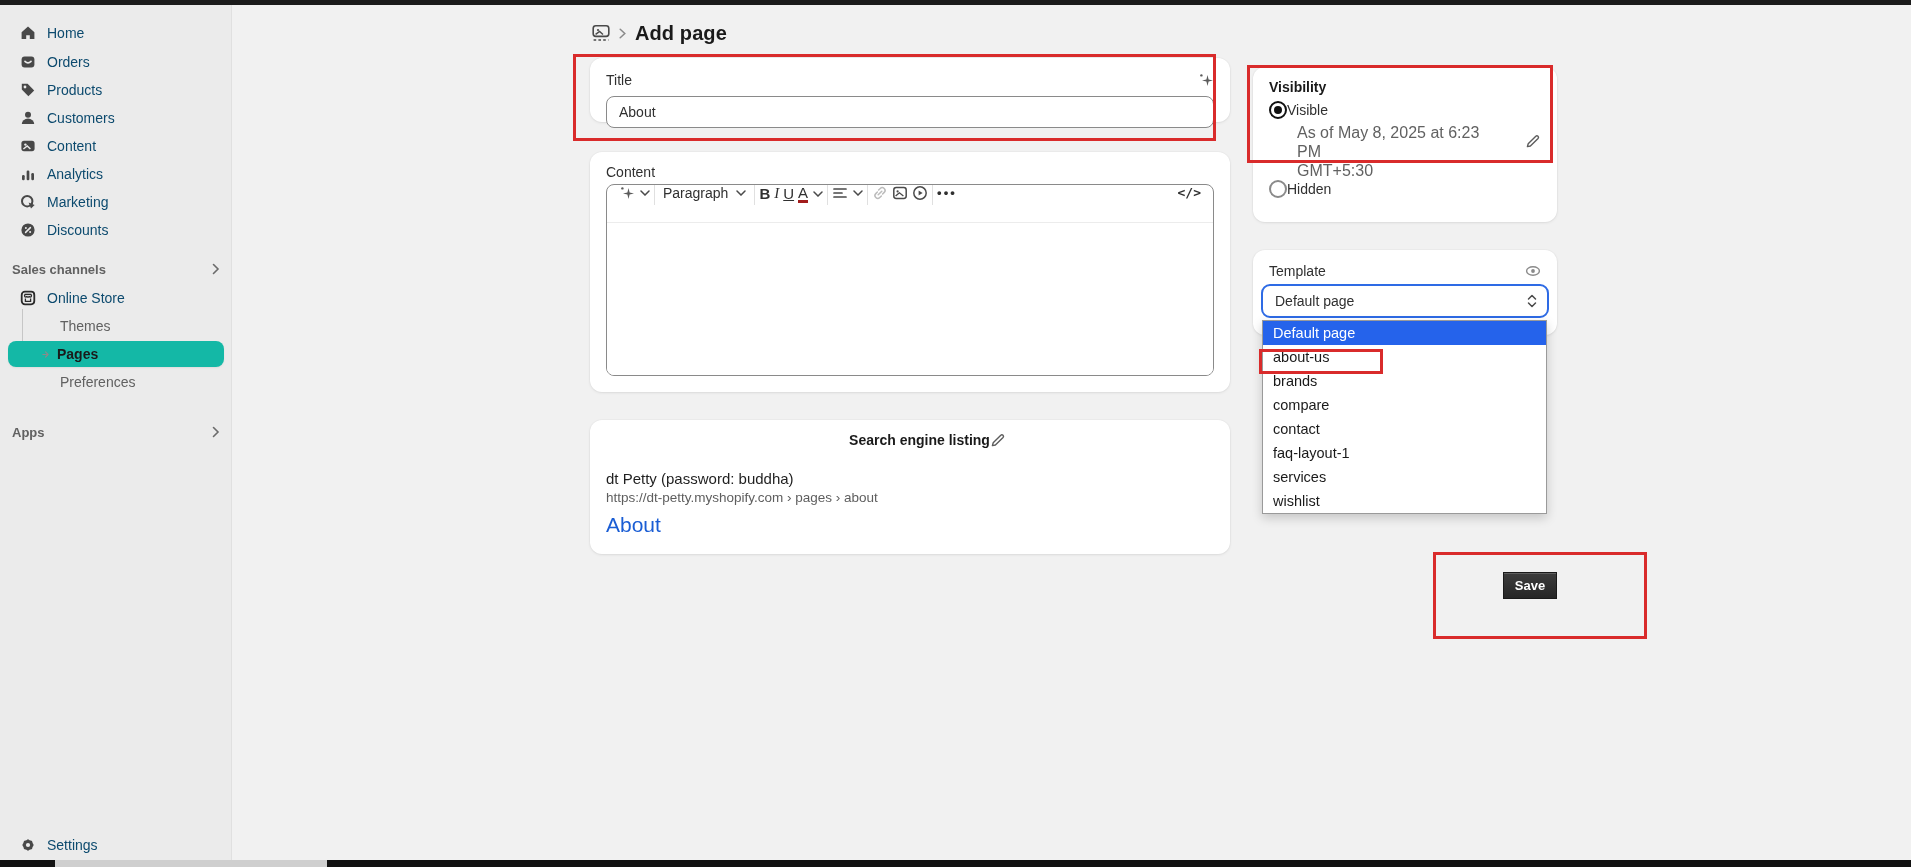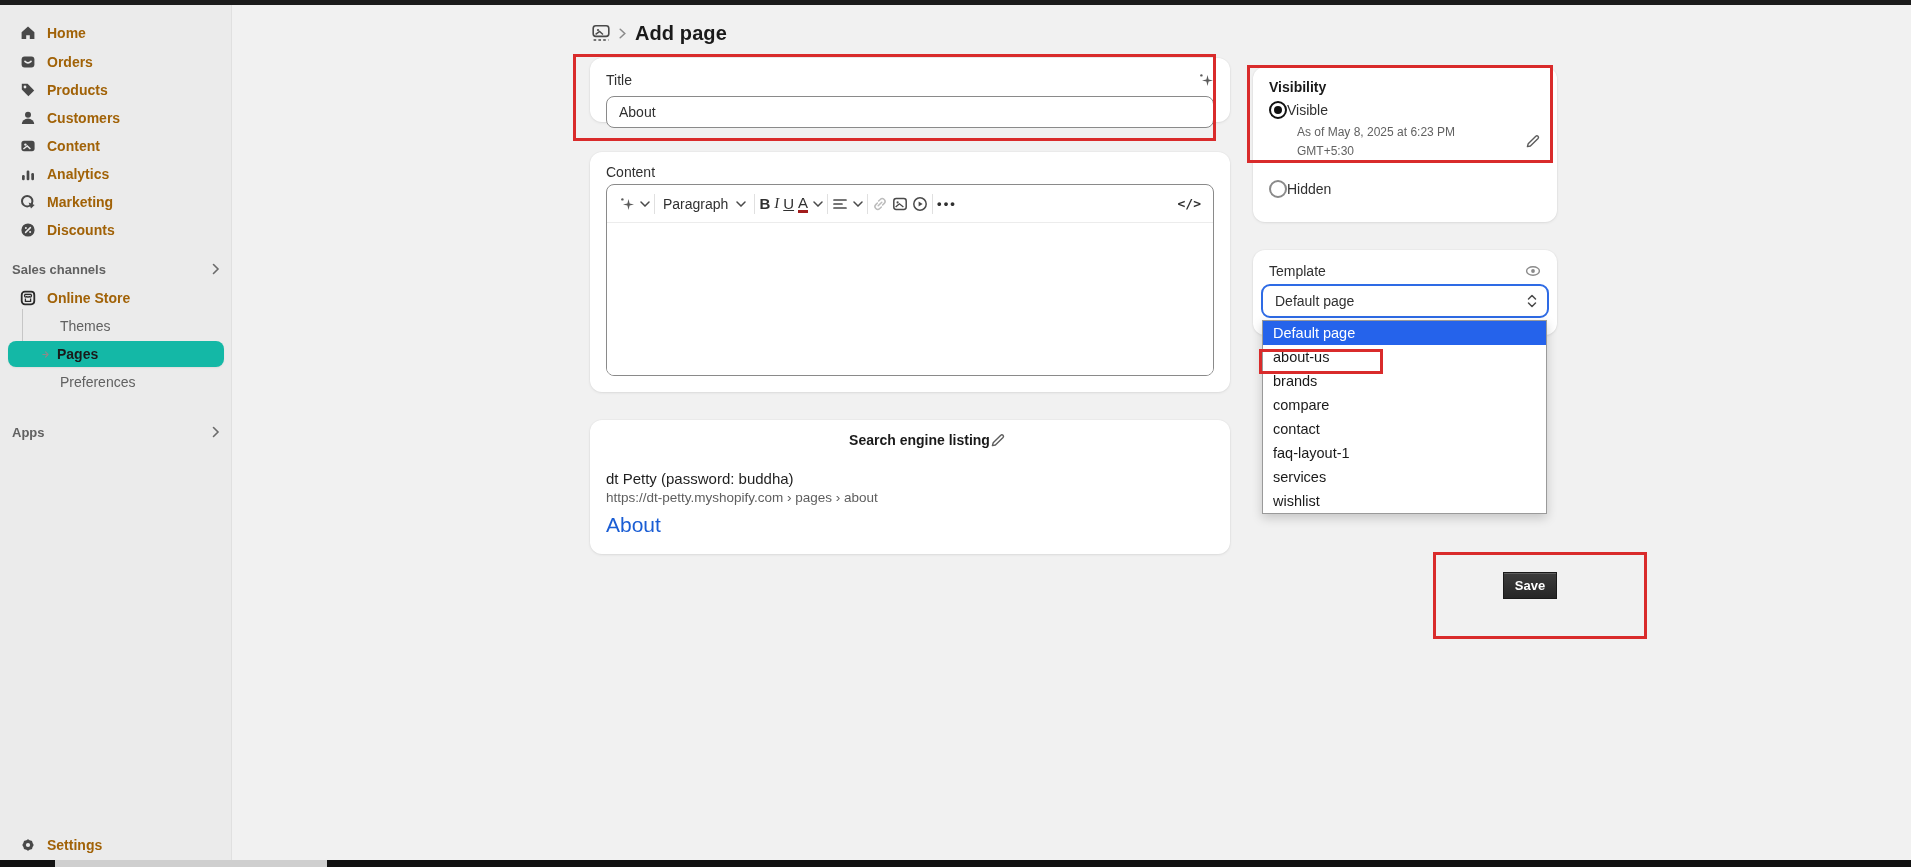--- a/index.html
+++ b/index.html
@@ -7,21 +7,21 @@
   body { font-family:"Liberation Sans", sans-serif; background:#f1f1f1; }
   .screen { position:relative; width:1911px; height:867px; background:#f1f1f1; overflow:hidden; }
 
   
   .topbar { position:absolute; left:0; top:0; width:1911px; height:5px; background:#1b1b1b; }
   .bottombar { position:absolute; left:0; top:860px; width:1911px; height:7px; background:#111; }
   .bottombar .seg { position:absolute; left:55px; top:0; width:272px; height:7px; background:#cfcfcf; }
 
   
   .sidebar { position:absolute; left:0; top:5px; width:232px; height:855px; background:#ebebeb; border-right:1px solid #e0e0e0; }
-  .nav-row { position:absolute; left:8px; width:216px; height:26px; border-radius:8px; display:flex; align-items:center; gap:11px; padding-left:12px; font-size:14px; font-weight:700; color:#a16207; cursor:pointer; }
+  .nav-row { position:absolute; left:8px; width:216px; height:26px; border-radius:8px; display:flex; align-items:center; gap:11px; padding-left:12px; font-size:14px; font-weight:400; color:#0c4a6e; cursor:pointer; }
   .nav-row.sub { padding-left:52px; font-weight:500; color:#616161; }
   .nav-row.selected { background:#14b8a6; color:#1a1a1a; font-weight:700; box-shadow:0 1px 2px rgba(0,0,0,.06); }
   .section-head { position:absolute; left:12px; width:208px; height:22px; display:flex; align-items:center; justify-content:space-between; font-size:13px; font-weight:600; color:#616161; }
   .icon16 { width:16px; height:16px; display:block; flex:0 0 16px; }
   .connector { position:absolute; left:22px; top:304px; width:13px; height:42px; border-left:1.5px solid #c6c6c6; border-bottom:1.5px solid #c6c6c6; border-bottom-left-radius:9px; }
   .connector-arrow { position:absolute; left:33px; top:339px; width:7px; height:11px; }
 
   
   .breadcrumb { position:absolute; left:592px; top:20px; height:26px; display:flex; align-items:center; gap:9px; }
   .breadcrumb .page-title { font-size:20px; font-weight:700; color:#1a1a1a; letter-spacing:.1px; }
@@ -31,21 +31,21 @@
 
   
   .title-card { left:590px; top:58px; width:640px; height:64px; padding:12px 16px; }
   .title-card .row1 { display:flex; justify-content:space-between; align-items:center; height:20px; margin-bottom:6px; }
   .text-input { width:100%; height:32px; border:1px solid #8a8a8a; border-radius:8px; padding:0 12px; font-size:14px; color:#303030; background:#fff; font-family:"Liberation Sans",sans-serif; outline:none; }
 
   
   .content-card { left:590px; top:152px; width:640px; height:240px; padding:8px 16px 16px 16px; }
   .content-card .card-label { display:block; height:24px; line-height:24px; }
   .editor { border:1px solid #8a8a8a; border-radius:8px; height:192px; background:#fff; overflow:hidden; }
-  .editor-toolbar { height:38px; display:flex; align-items:center; padding:0 12px; gap:4px; border-bottom:1px solid #ececec; }
+  .editor-toolbar { height:38px; display:flex; align-items:flex-start; padding:0 12px; gap:4px; border-bottom:1px solid #ececec; }
   .tb-div { width:1px; height:20px; background:#e0e0e0; }
   .tb-btn { display:flex; align-items:center; gap:5px; color:#303030; cursor:pointer; }
   .tb-txt { font-size:14px; color:#303030; }
   .tb-b { font-weight:800; font-size:15px; }
   .tb-i { font-style:italic; font-size:15px; font-family:"Liberation Serif",serif; }
   .tb-u { text-decoration:underline; font-size:15px; }
   .tb-a { font-size:15px; border-bottom:3px solid #a21c1c; line-height:15px; }
   .tb-more { font-size:13px; letter-spacing:2px; color:#303030; font-weight:700; }
   .tb-code { font-family:"DejaVu Sans Mono",monospace; font-size:13px; font-weight:700; color:#303030; margin-left:auto; }
   .editor-body { height:153px; background:#fff; }
@@ -60,21 +60,21 @@
 
   
   .vis-card { left:1253px; top:67px; width:304px; height:155px; padding:12px 16px; }
   .vis-title { font-size:14px; font-weight:700; color:#1a1a1a; height:22px; }
   .radio-row { display:flex; align-items:center; }
   .radio { width:18px; height:18px; border-radius:50%; flex:0 0 18px; position:relative; background:#fff; }
   .radio.on { border:2px solid #111; }
   .radio.on::after { content:""; position:absolute; left:3px; top:3px; width:8px; height:8px; border-radius:50%; background:#111; }
   .radio.off { border:2px solid #8a8a8a; }
   .radio-label { font-size:14px; color:#303030; }
-  .vis-meta { margin:4px 0 0 28px; font-size:12px; color:#616161; line-height:19px; width:200px; }
+  .vis-meta { margin:4px 0 0 28px; font-size:16px; color:#616161; line-height:19px; width:200px; }
   .vis-edit { position:absolute; right:16px; top:66px; }
   .vis-hidden-row { position:absolute; left:16px; top:113px; }
 
   
   .tpl-card { left:1253px; top:250px; width:304px; height:85px; padding:10px 16px; }
   .tpl-row1 { display:flex; justify-content:space-between; align-items:center; height:22px; }
   .tpl-select { position:absolute; left:8px; top:34px; width:288px; height:34px; border:2px solid #2e6be5; border-radius:9px; background:#fff; display:flex; align-items:center; justify-content:space-between; padding:0 10px 0 12px; cursor:pointer; }
   .tpl-select .val { font-size:14px; color:#303030; }
   .dropdown { position:absolute; left:1262px; top:320px; width:285px; height:194px; background:#fff; border:1px solid #9a9a9a; box-shadow:0 4px 10px rgba(0,0,0,.18); z-index:20; }
   .dd-item { height:24px; line-height:24px; padding-left:10px; font-size:14.5px; color:#1a1a1a; cursor:pointer; }

